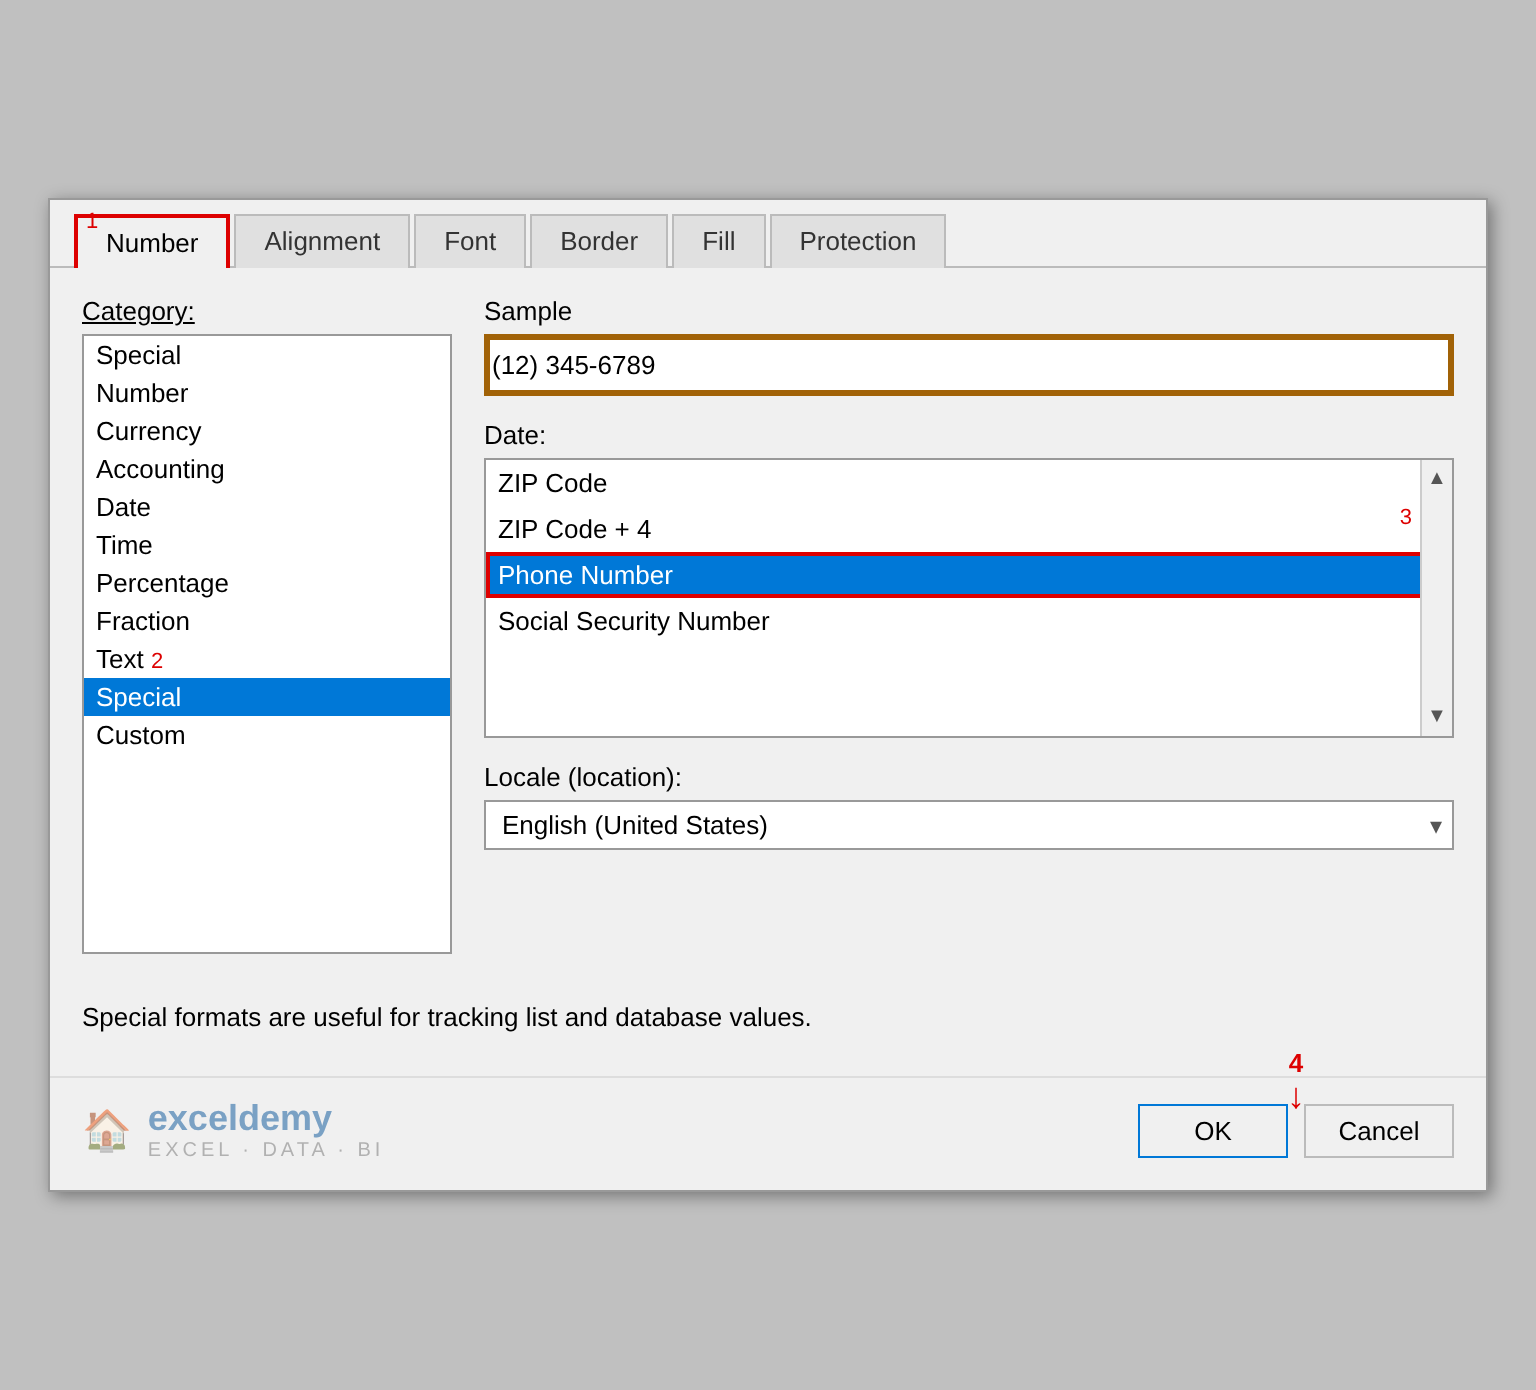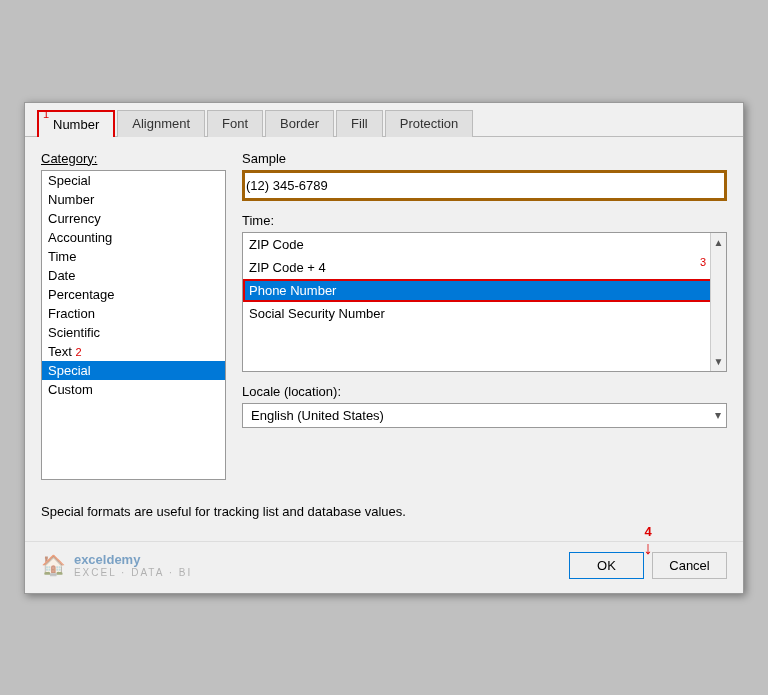--- a/index.html
+++ b/index.html
@@ -209,21 +209,21 @@
       flex: 1;
       display: flex;
       align-items: center;
       gap: 8px;
       opacity: 0.6;
     }
     .brand-icon {
       font-size: 20px;
     }
     .brand-text-main {
-      font-size: 13px;
+      font-size: 18px;
       font-weight: bold;
       color: #2d6da8;
     }
     .brand-text-sub {
       font-size: 10px;
       color: #888;
       letter-spacing: 2px;
     }
     .footer-buttons {
       display: flex;
@@ -297,44 +297,43 @@
     <div class="main-content">
 
       <div class="left-panel">
         <div class="category-label">Category:</div>
         <div class="list-scroll-container">
           <div class="category-list">
             <div class="category-item"><span>Special</span></div>
             <div class="category-item"><span>Number</span></div>
             <div class="category-item"><span>Currency</span></div>
             <div class="category-item"><span>Accounting</span></div>
+            <div class="category-item"><span>Date</span></div>
             <div class="category-item"><span>Time</span></div>
-            <div class="category-item"><span>Date</span></div>
             <div class="category-item"><span>Percentage</span></div>
             <div class="category-item"><span>Fraction</span></div>
-            <div class="category-item"><span>Scientific</span></div>
             <div class="category-item">
               <span>Text</span>
               <span style="color:#d00;font-size:11px;"> 2</span>
             </div>
             <div class="category-item selected"><span>Special</span></div>
             <div class="category-item"><span>Custom</span></div>
           </div>
         </div>
       </div>
 
       <div class="right-panel">
 
         <div class="sample-section">
           <div class="section-label">Sample</div>
           <div class="sample-box">  (12) 345-6789</div>
         </div>
 
         <div class="type-section">
-          <div class="section-label">Time:</div>
+          <div class="section-label">Date:</div>
           <div class="type-list-container">
             <div class="type-list">
               <div class="type-item"><span>ZIP Code</span></div>
               <div class="type-item" style="position:relative;">
                 <span>ZIP Code + 4</span>
                 <span style="color:#d00;font-size:11px;position:absolute;top:0;right:20px;">3</span>
               </div>
               <div class="type-item selected" style="outline:2px solid #d00;outline-offset:-2px;">
                 <span>Phone Number</span>
               </div>

